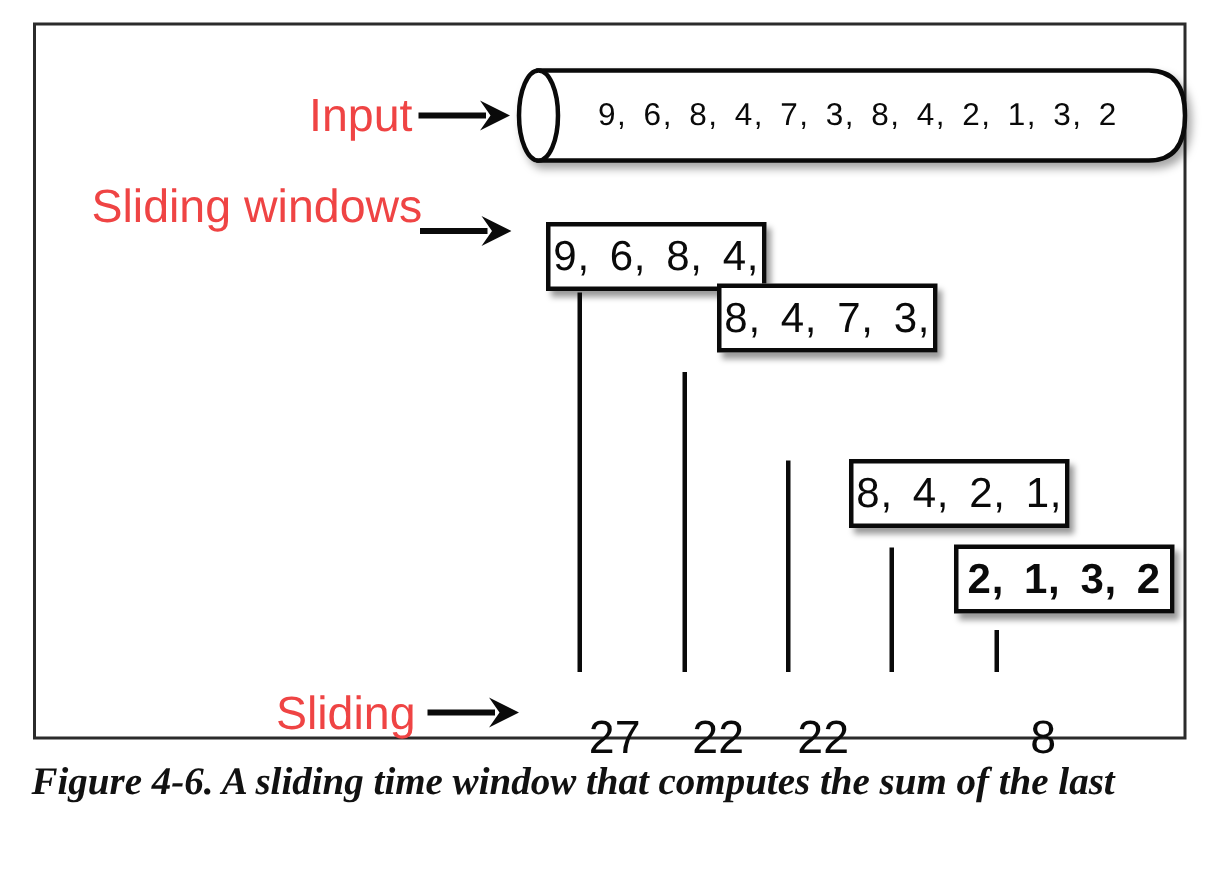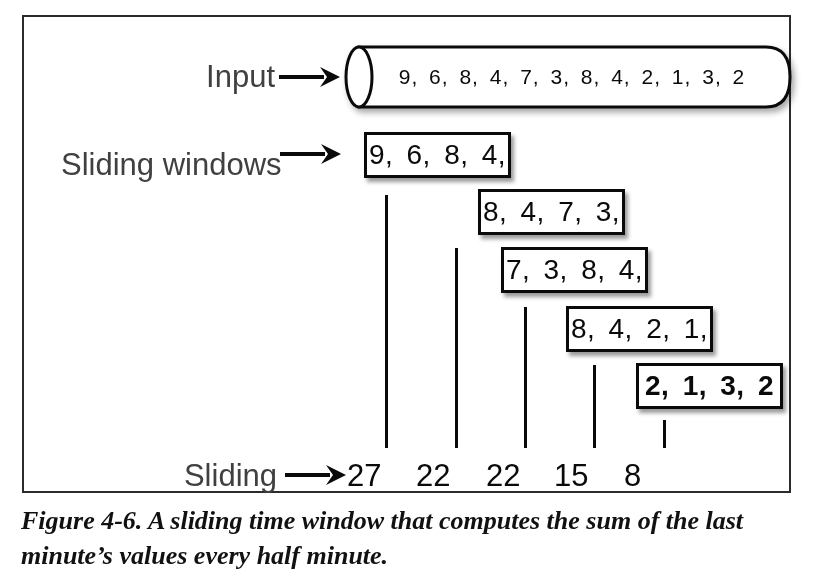--- a/index.html
+++ b/index.html
@@ -17,24 +17,24 @@
     width: 769px; height: 478px;
     border: 2px solid #2b2b2b;
     box-sizing: border-box;
     background: #ffffff;
   }
   .lbl {
     position: absolute;
     font-size: 31px;
     line-height: 30px;
     white-space: nowrap;
-    color: #404040;
+    color: #ef4444;
   }
   .lbl-input   { left: 150px; top: 45px;  width: 101px; text-align: right; }
-  .lbl-sliding { left: 37px;  top: 133px; width: 215px; text-align: right; }
+  .lbl-sliding { left: 37px;  top: 106px; width: 215px; text-align: right; }
   .lbl-output  { left: 150px; top: 444px; width: 103px; text-align: right; }
 
   .arrow { position: absolute; }
   .arrow-input   { left: 254px; top: 49px; }
   .arrow-sliding { left: 255px; top: 126px; }
   .arrow-output  { left: 260px; top: 447px; }
 
   .cylinder {
     position: absolute;
     left: 316px; top: 26px;
@@ -59,42 +59,42 @@
     border: 3px solid #0a0a0a;
     background: #ffffff;
     box-shadow: 3px 4px 4px rgba(0,0,0,0.40);
     text-align: center;
     font-size: 28px;
     line-height: 40px;
     letter-spacing: 0.5px;
     word-spacing: 5px;
     white-space: nowrap;
   }
-  .winbox-1 { left: 340px; top: 115px; }
+  .winbox-1 { left: 340px; top: 131px; }
   .winbox-2 { left: 410px; top: 172px; margin-left: 44px; }
   .winbox-3 { left: 477px; top: 230px; }
   .winbox-4 { left: 542px; top: 289px; text-align: center; }
   .winbox-5 { left: 612px; top: 346px; font-weight: bold; }
 
   .vline {
     position: absolute;
     width: 3px;
     background: #0a0a0a;
   }
   .vline-1 { left: 361px; top: 178px; height: 253px; }
   .vline-2 { left: 431px; top: 231px; height: 200px; }
   .vline-3 { left: 500px; top: 290px; height: 141px; }
   .vline-4 { left: 569px; top: 348px; height: 83px; }
   .vline-5 { left: 639px; top: 403px; height: 28px; }
 
   .outval {
     position: absolute;
-    top: 444px;
+    top: 460px;
     width: 80px;
-    text-align: left;
+    text-align: right;
     font-size: 31px;
     line-height: 30px;
   }
   .outval-1 { left: 323px; }
   .outval-2 { left: 392px; }
   .outval-3 { left: 462px; }
   .outval-4 { left: 530px; }
   .outval-5 { left: 600px; }
 
   .caption {
@@ -137,21 +137,20 @@
 
   <div class="arrow arrow-sliding">
     <svg width="62" height="22" viewBox="0 0 62 22">
       <line class="ink-stroke" x1="1" y1="11" x2="46" y2="11" stroke-width="4"></line>
       <path class="ink-fill" d="M42,1 L62,11 L42,21 L49,11 Z"></path>
     </svg>
   </div>
 
   <div class="winbox winbox-1">9, 6, 8, 4,</div>
   <div class="winbox winbox-2">8, 4, 7, 3,</div>
-  <div class="winbox winbox-3">7, 3, 8, 4,</div>
   <div class="winbox winbox-4">8, 4, 2, 1,</div>
   <div class="winbox winbox-5">2, 1, 3, 2</div>
 
   <div class="vline vline-1"></div>
   <div class="vline vline-2"></div>
   <div class="vline vline-3"></div>
   <div class="vline vline-4"></div>
   <div class="vline vline-5"></div>
 
   <div class="lbl lbl-output">Sliding</div>
@@ -159,21 +158,19 @@
   <div class="arrow arrow-output">
     <svg width="62" height="22" viewBox="0 0 62 22">
       <line class="ink-stroke" x1="1" y1="11" x2="46" y2="11" stroke-width="4"></line>
       <path class="ink-fill" d="M42,1 L62,11 L42,21 L49,11 Z"></path>
     </svg>
   </div>
 
   <div class="outval outval-1">27</div>
   <div class="outval outval-2">22</div>
   <div class="outval outval-3">22</div>
-  <div class="outval outval-4">15</div>
   <div class="outval outval-5">8</div>
 
 </div>
 
 <div class="caption">
   <div>Figure 4-6. A sliding time window that computes the sum of the last</div>
-  <div>minute’s values every half minute.</div>
 </div>
 
 </body></html>

